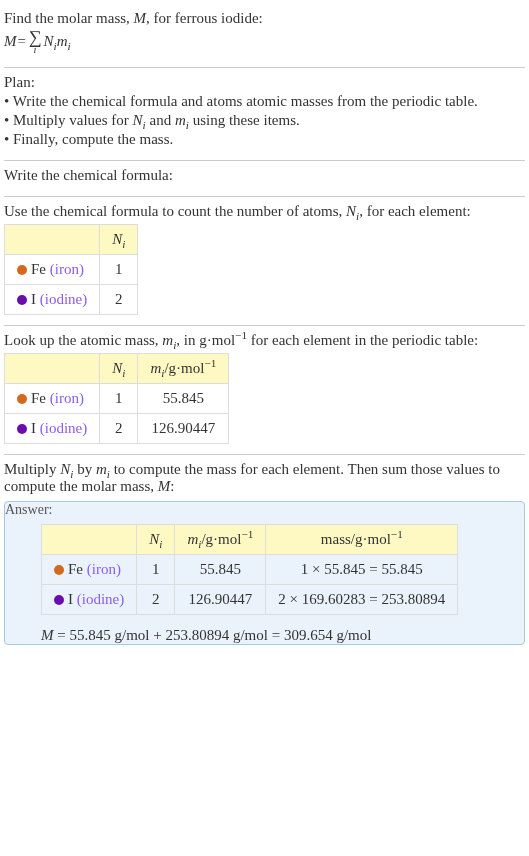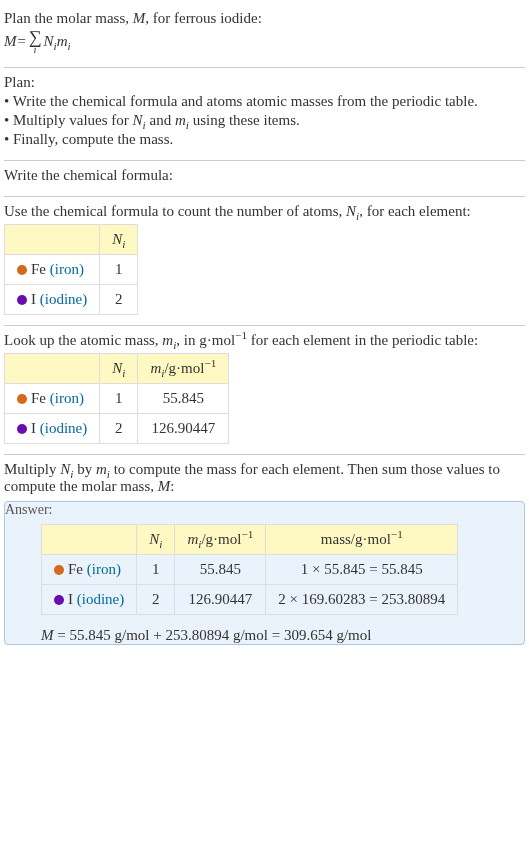--- a/index.html
+++ b/index.html
@@ -65,21 +65,21 @@
       height: 10px;
       border-radius: 50%;
       background: #6a0dad;
       margin-right: 4px;
       vertical-align: middle;
     }
     .elem-label {
       color: #333;
     }
     .elem-grey {
-      color: #0369a1;
+      color: #8b5cf6;
     }
     .answer-box {
       background: #eaf3fb;
       border: 1px solid #a8c8e0;
       border-radius: 4px;
       margin-top: 6px;
     }
     .answer-title {
       font-size: 14px;
       color: #555;
@@ -97,21 +97,21 @@
     .el-cell {
       text-align: left !important;
       padding-left: 8px;
     }
   </style>
 </head>
 <body>
 
 <div class="section">
   <div class="line">
-    <span>Plan the molar mass, </span><span class="ital">M</span><span>, for ferrous iodide:</span>
+    <span>Find the molar mass, </span><span class="ital">M</span><span>, for ferrous iodide:</span>
   </div>
   <div class="line formula-line" style="display:flex; align-items:center;">
     <span>M</span>
       <span> = </span>
     <span style="display:inline-flex; flex-direction:column; align-items:center; line-height:0.9; margin:0 2px;">
       <span class="sigma">∑</span>
       <span style="font-size:0.7em;">i</span>
     </span>
     <span>N</span>
       <span class="sub">i</span>

